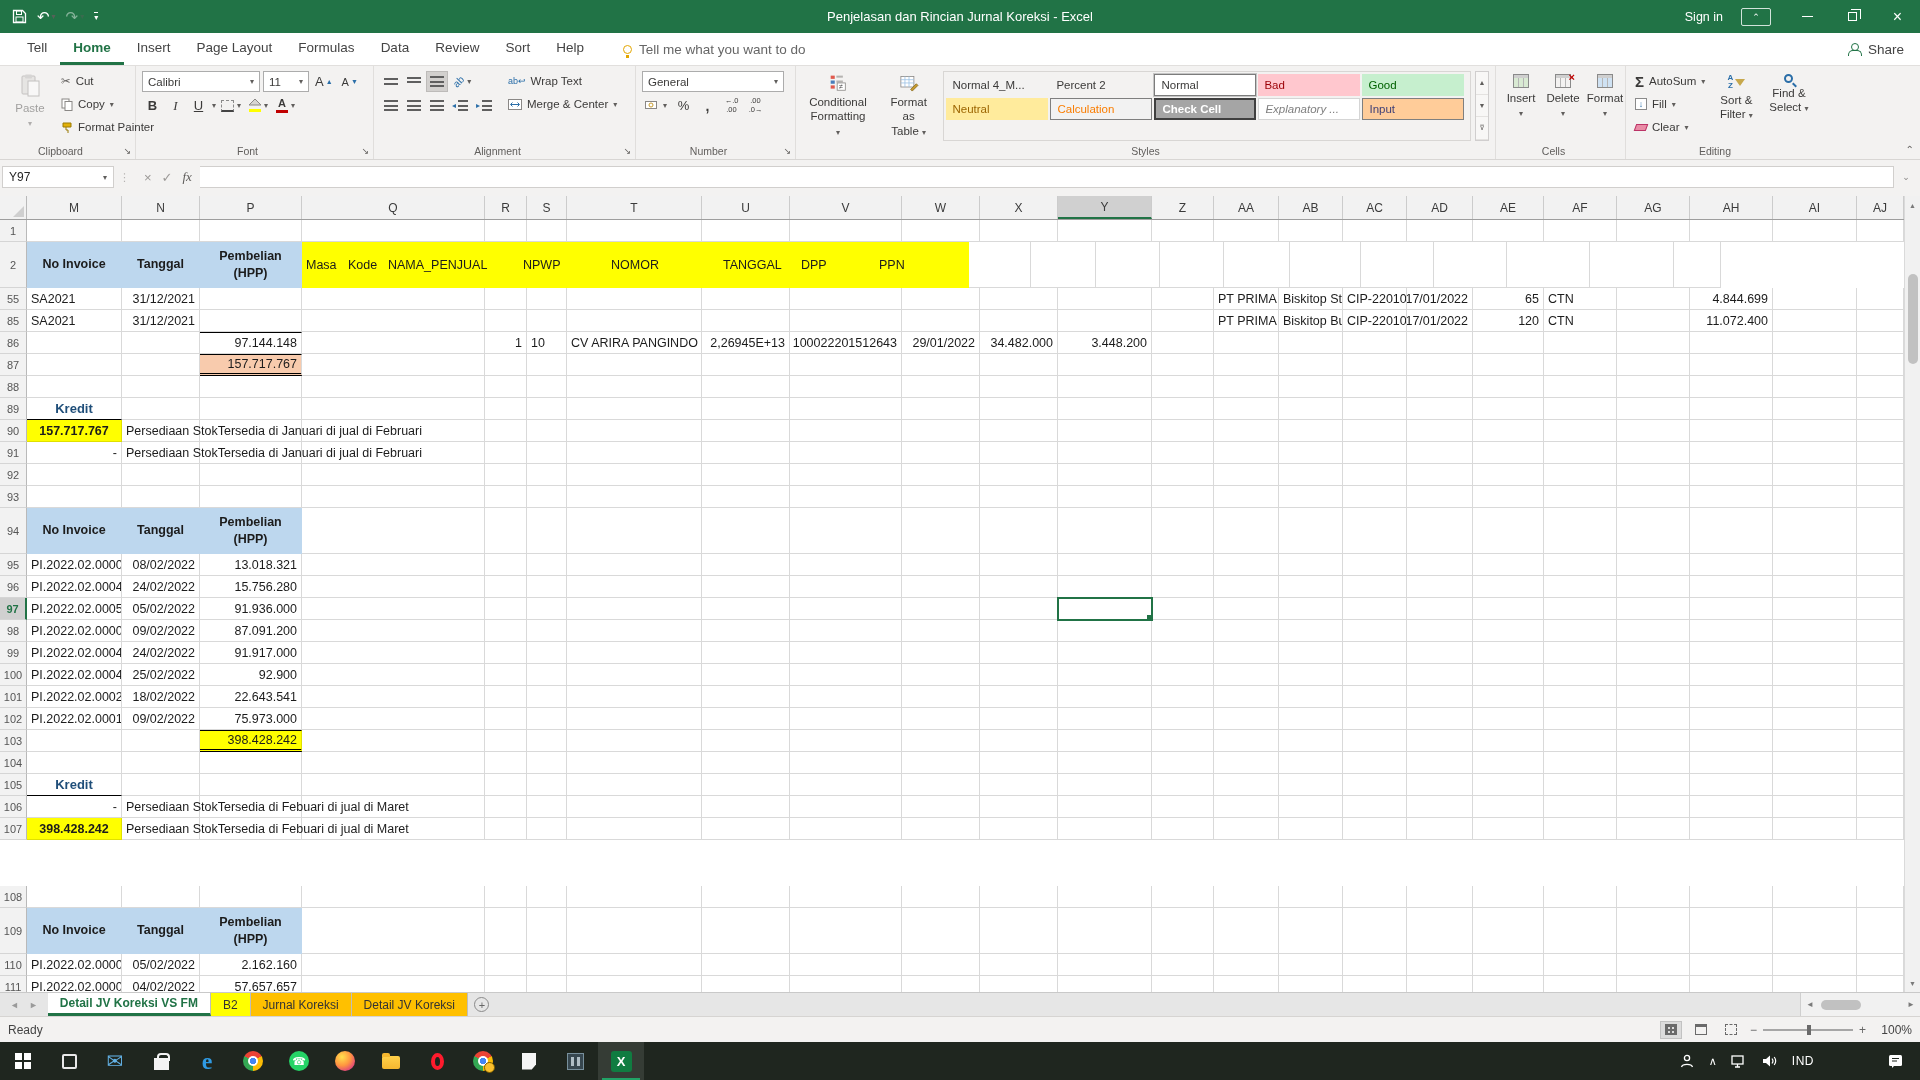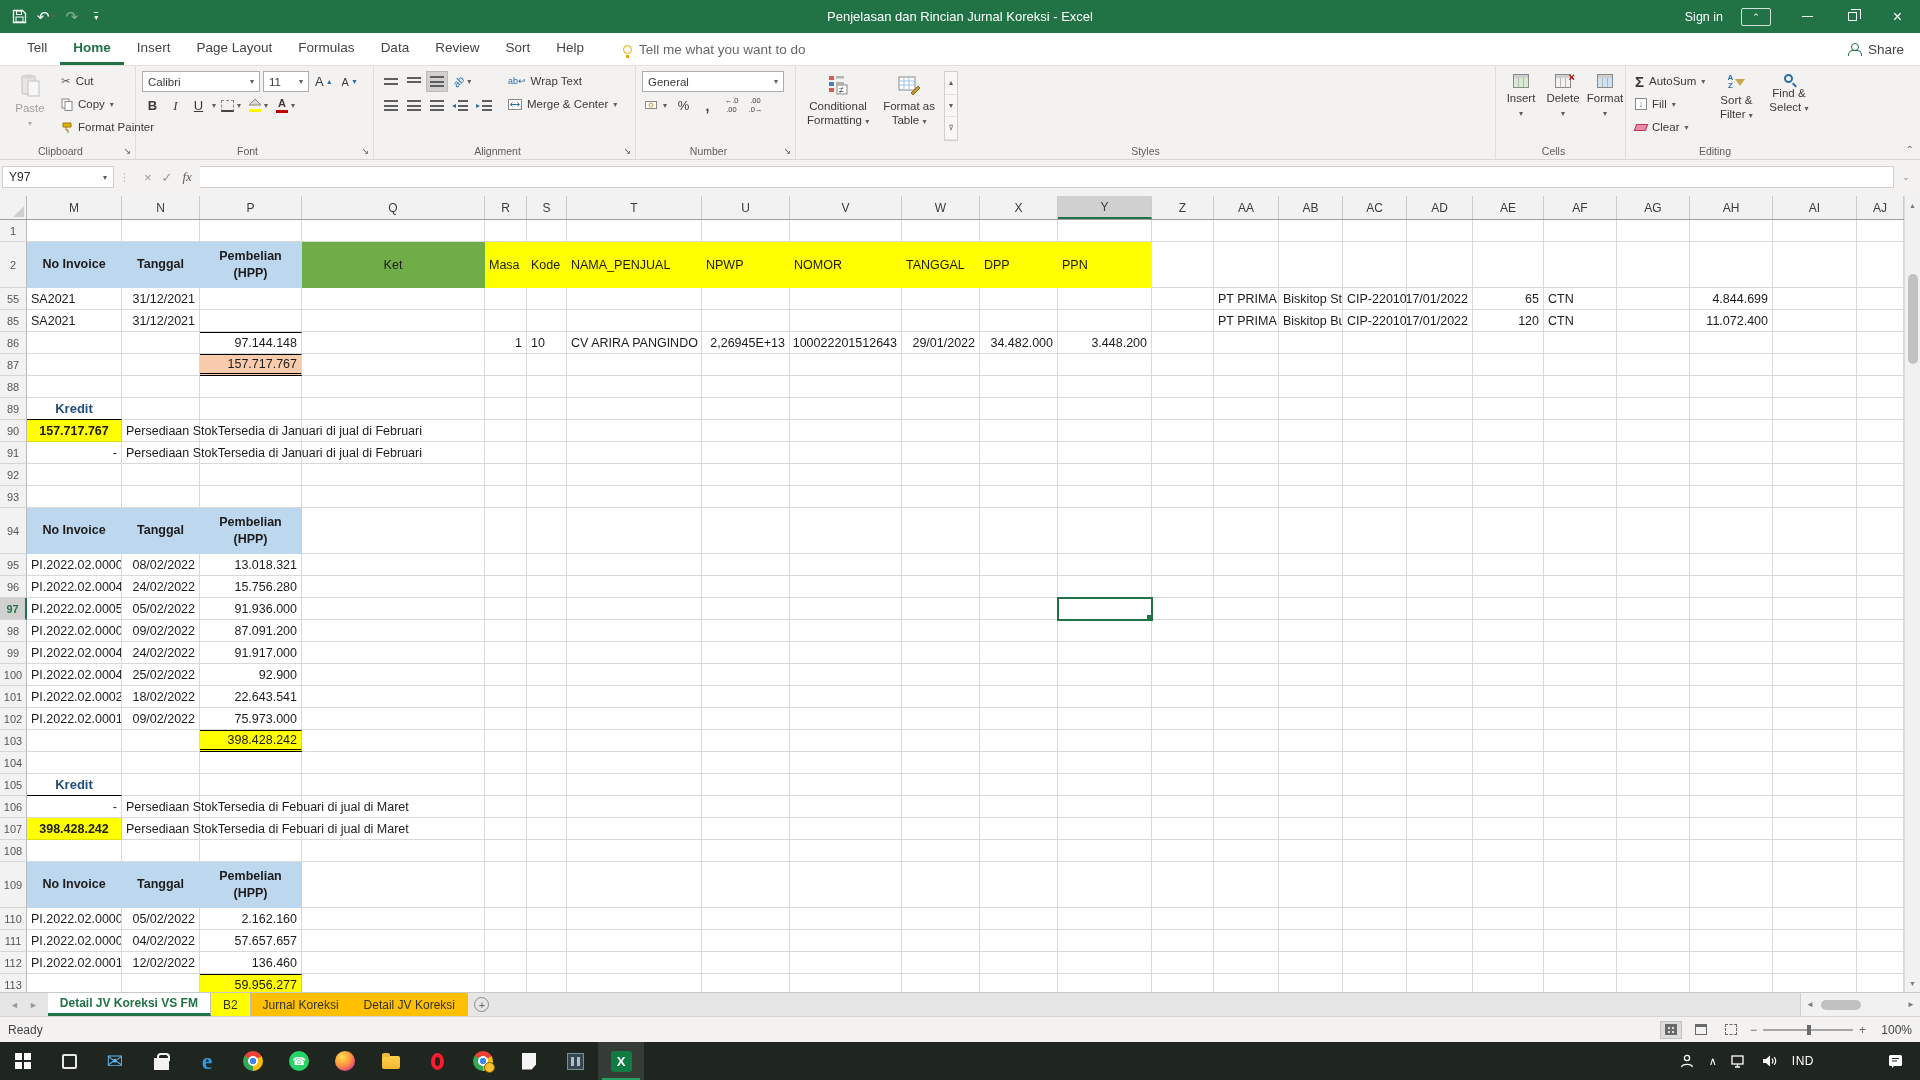--- a/index.html
+++ b/index.html
@@ -416,20 +416,32 @@
         <span><span>Conditional</span><br><span>Formatting</span> <span class="car">▾</span></span>
       </div>
       <div class="bigbtn">
         <svg width="22" height="22" viewBox="0 0 22 22">
             <rect x="1" y="3" width="16" height="13" fill="#fff" stroke="#8a8886"></rect>
             <path d="M1 7h16M1 11h16M6 3v13M11 3v13" stroke="#9cc3e5"></path>
             <path d="M13 19l7-7 2 2-7 7z" fill="#c79b2e" stroke="#8a6d1f"></path>
           </svg>
         <span><span>Format as</span><br><span>Table</span> <span class="car">▾</span></span>
       </div>
+      <div class="stylegal" id="stylegal">
+          <div class="chip st-plain">Normal 4_M...</div>
+          <div class="chip st-plain">Percent 2</div>
+          <div class="chip st-normal">Normal</div>
+          <div class="chip st-bad">Bad</div>
+          <div class="chip st-good">Good</div>
+          <div class="chip st-neutral">Neutral</div>
+          <div class="chip st-calc">Calculation</div>
+          <div class="chip st-check">Check Cell</div>
+          <div class="chip st-expl">Explanatory ...</div>
+          <div class="chip st-input">Input</div>
+        </div>
       <div class="galarr">
         <div>▲</div>
         <div>▼</div>
         <div>⊽</div>
       </div>
       <div class="rlabel" style="right:0">Styles</div>
     </div>
 
     <div class="rgroup" style="width:130px">
       <div class="bigbtn" style="min-width:38px">
@@ -556,21 +568,20 @@
           <div class="c" style="width: 83px;"></div>
           <div class="c" style="width: 84px;"></div>
           <div class="c" style="width: 47px;"></div>
         </div>
         <div class="grow" style="height: 46px;">
           <div class="g">2</div>
           <div class="c hb" style="width: 95px;">No Invoice</div>
           <div class="c hb" style="width: 78px;">Tanggal</div>
           <div class="c hb" style="width: 102px;">Pembelian
 (HPP)</div>
-          <div class="c hg" style="width: 183px;">Ket</div>
           <div class="c hy" style="width: 42px;">Masa</div>
           <div class="c hy" style="width: 40px;">Kode</div>
           <div class="c hy" style="width: 135px;">NAMA_PENJUAL</div>
           <div class="c hy" style="width: 88px;">NPWP</div>
           <div class="c hy" style="width: 112px;">NOMOR</div>
           <div class="c hy" style="width: 78px;">TANGGAL</div>
           <div class="c hy" style="width: 78px;">DPP</div>
           <div class="c hy" style="width: 94px;">PPN</div>
           <div class="c" style="width: 62px;"></div>
           <div class="c" style="width: 65px;"></div>
@@ -1202,21 +1213,21 @@
           <div class="c" style="width: 64px;"></div>
           <div class="c" style="width: 64px;"></div>
           <div class="c" style="width: 66px;"></div>
           <div class="c" style="width: 71px;"></div>
           <div class="c" style="width: 73px;"></div>
           <div class="c" style="width: 73px;"></div>
           <div class="c" style="width: 83px;"></div>
           <div class="c" style="width: 84px;"></div>
           <div class="c" style="width: 47px;"></div>
         </div>
-        <div class="grow" style="height: 22px;">
+        <div class="grow" style="height: 22px; margin-top: 46px;">
           <div class="g">108</div>
           <div class="c" style="width: 95px;"></div>
           <div class="c" style="width: 78px;"></div>
           <div class="c" style="width: 102px;"></div>
           <div class="c" style="width: 183px;"></div>
           <div class="c" style="width: 42px;"></div>
           <div class="c" style="width: 40px;"></div>
           <div class="c" style="width: 135px;"></div>
           <div class="c" style="width: 88px;"></div>
           <div class="c" style="width: 112px;"></div>

